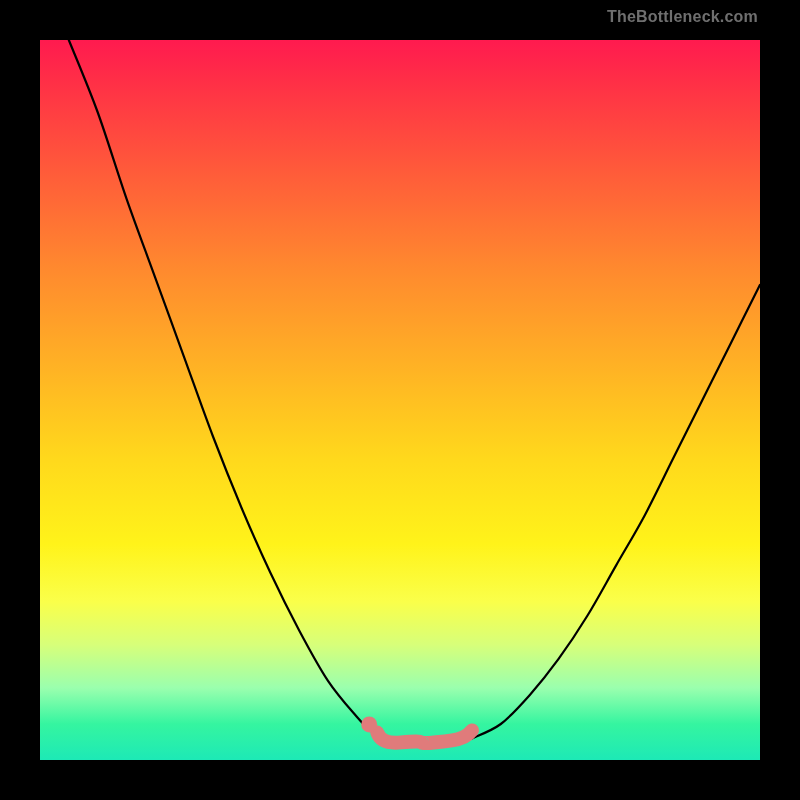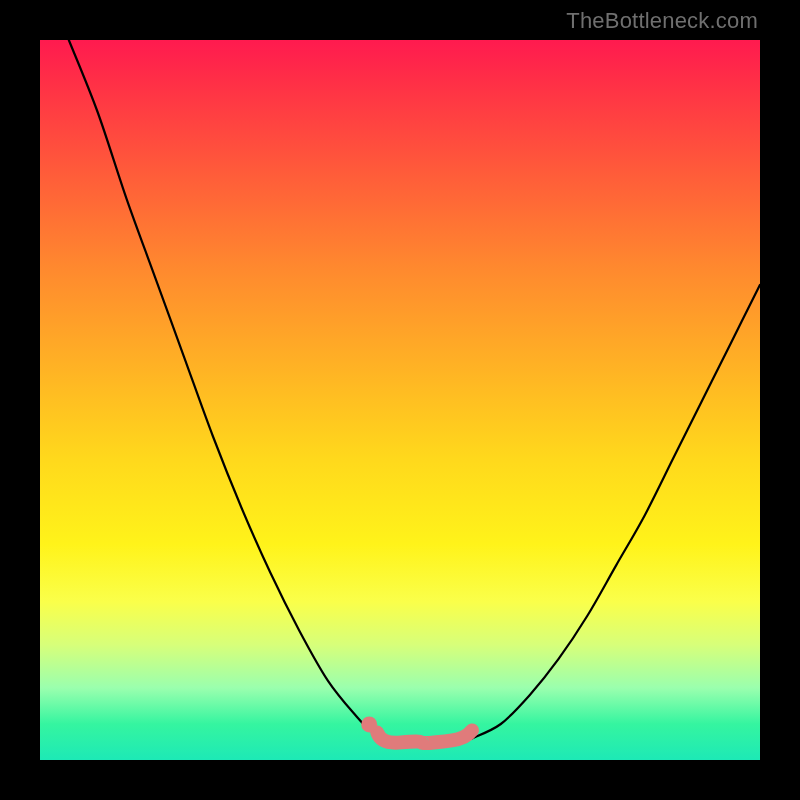--- a/index.html
+++ b/index.html
@@ -36,22 +36,22 @@
       #9affae 90%,
       #35f5a0 95%,
       #1de9b6 100%
     );
   }
   .watermark {
     position: absolute;
     top: 8px;
     right: 42px;
     color: #6f6f6f;
-    font-size: 22px;
-    font-weight: 400;
+    font-size: 16px;
+    font-weight: 700;
     letter-spacing: 0.2px;
   }
   svg.curves {
     position: absolute;
     left: 0;
     top: 0;
     width: 720px;
     height: 720px;
     overflow: visible;
   }

